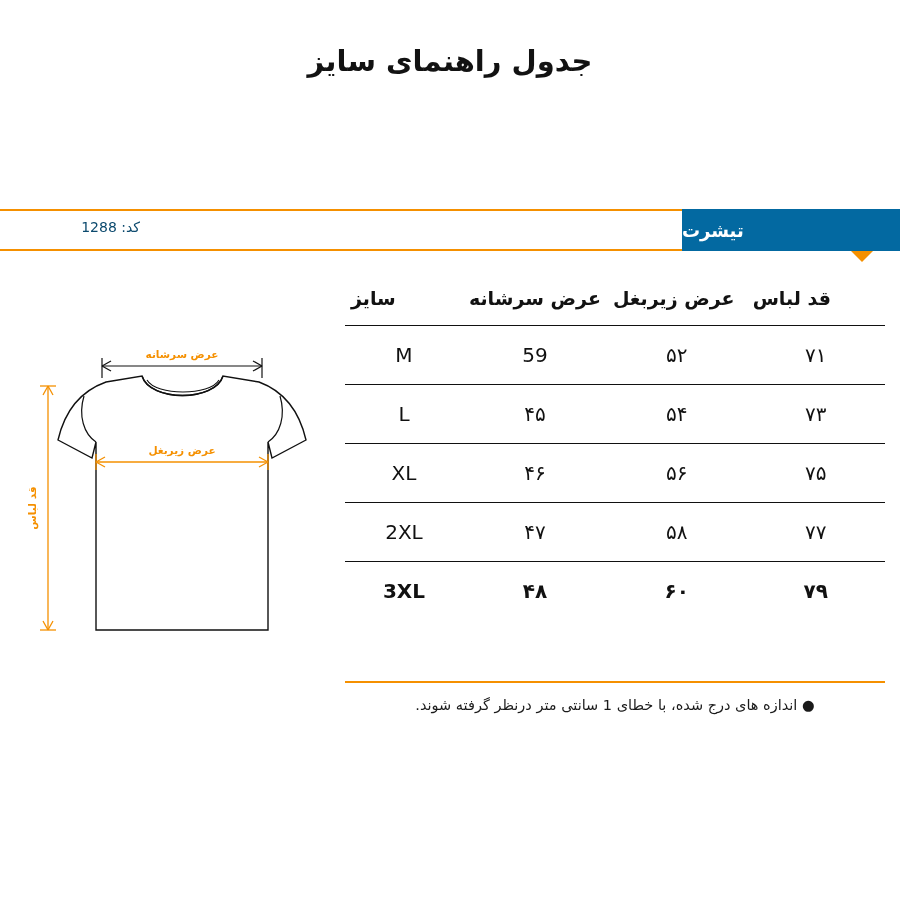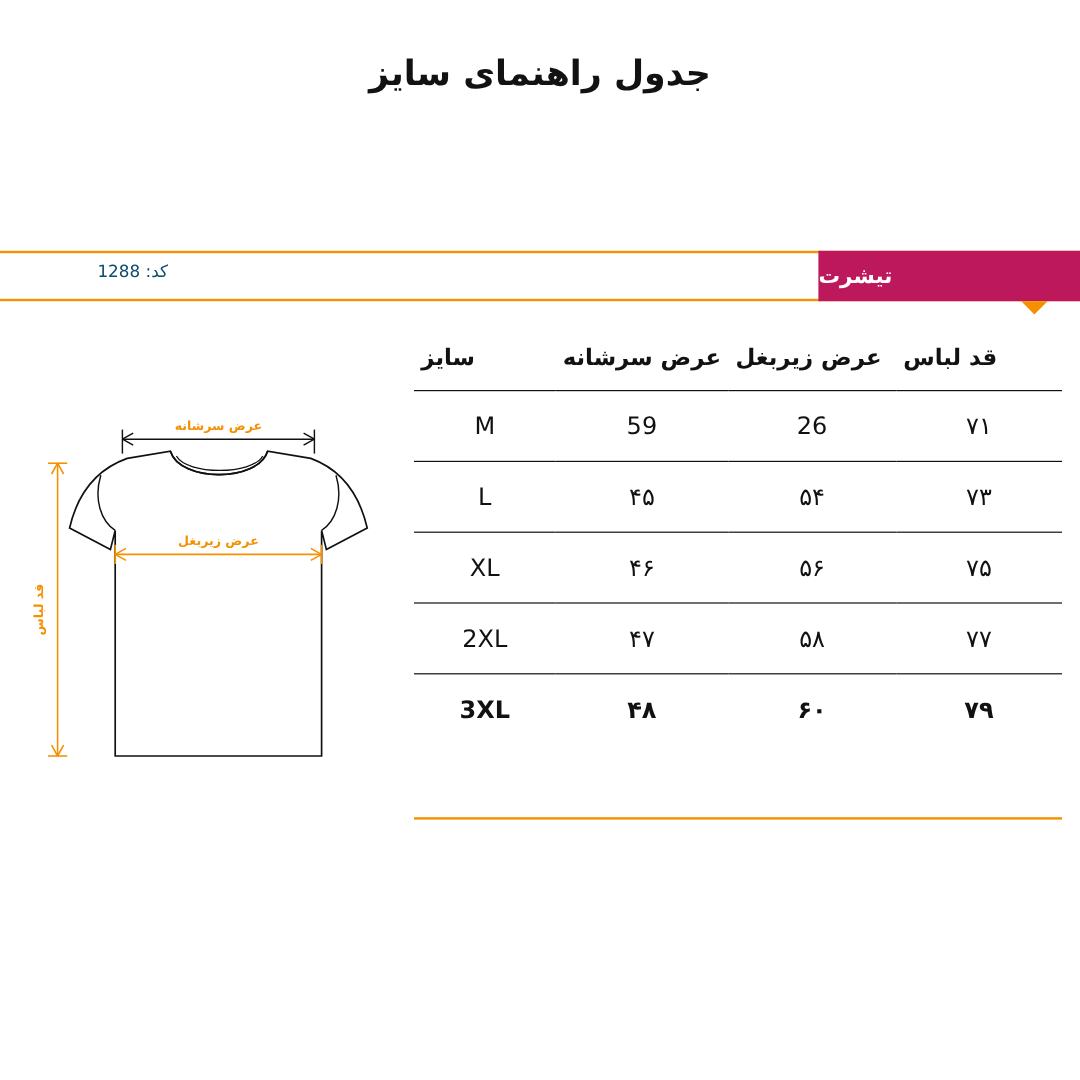--- a/index.html
+++ b/index.html
@@ -57,21 +57,21 @@
     width: 900px;
     height: 2px;
     background: #f59000;
   }
   .cat-bar .tab {
     position: absolute;
     top: 0;
     right: 0;
     width: 218px;
     height: 42px;
-    background: #be185d;
+    background: #0369a1;
     display: flex;
     align-items: center;
     justify-content: flex-end;
     padding-right: 18px;
     box-sizing: border-box;
     color: #ffffff;
     font-size: 18px;
     font-weight: bold;
   }
   .cat-bar .tab:after {
@@ -255,21 +255,21 @@
         <tr>
           <th>قد لباس</th>
           <th>عرض زیربغل</th>
           <th>عرض سرشانه</th>
           <th>سایز</th>
         </tr>
       </thead>
       <tbody>
         <tr>
           <td>۷۱</td>
-          <td>26</td>
+          <td>۵۲</td>
           <td>59</td>
           <td>M</td>
         </tr>
         <tr>
           <td>۷۳</td>
           <td>۵۴</td>
           <td>۴۵</td>
           <td>L</td>
         </tr>
         <tr>
@@ -288,14 +288,15 @@
           <td>۷۹</td>
           <td>۶۰</td>
           <td>۴۸</td>
           <td>3XL</td>
         </tr>
       </tbody>
     </table>
   </div>
 
   <div class="foot-rule"></div>
+  <div class="footnote">● اندازه های درج شده، با خطای 1 سانتی متر درنظر گرفته شوند.</div>
 
 </div>
 
 </body></html>

